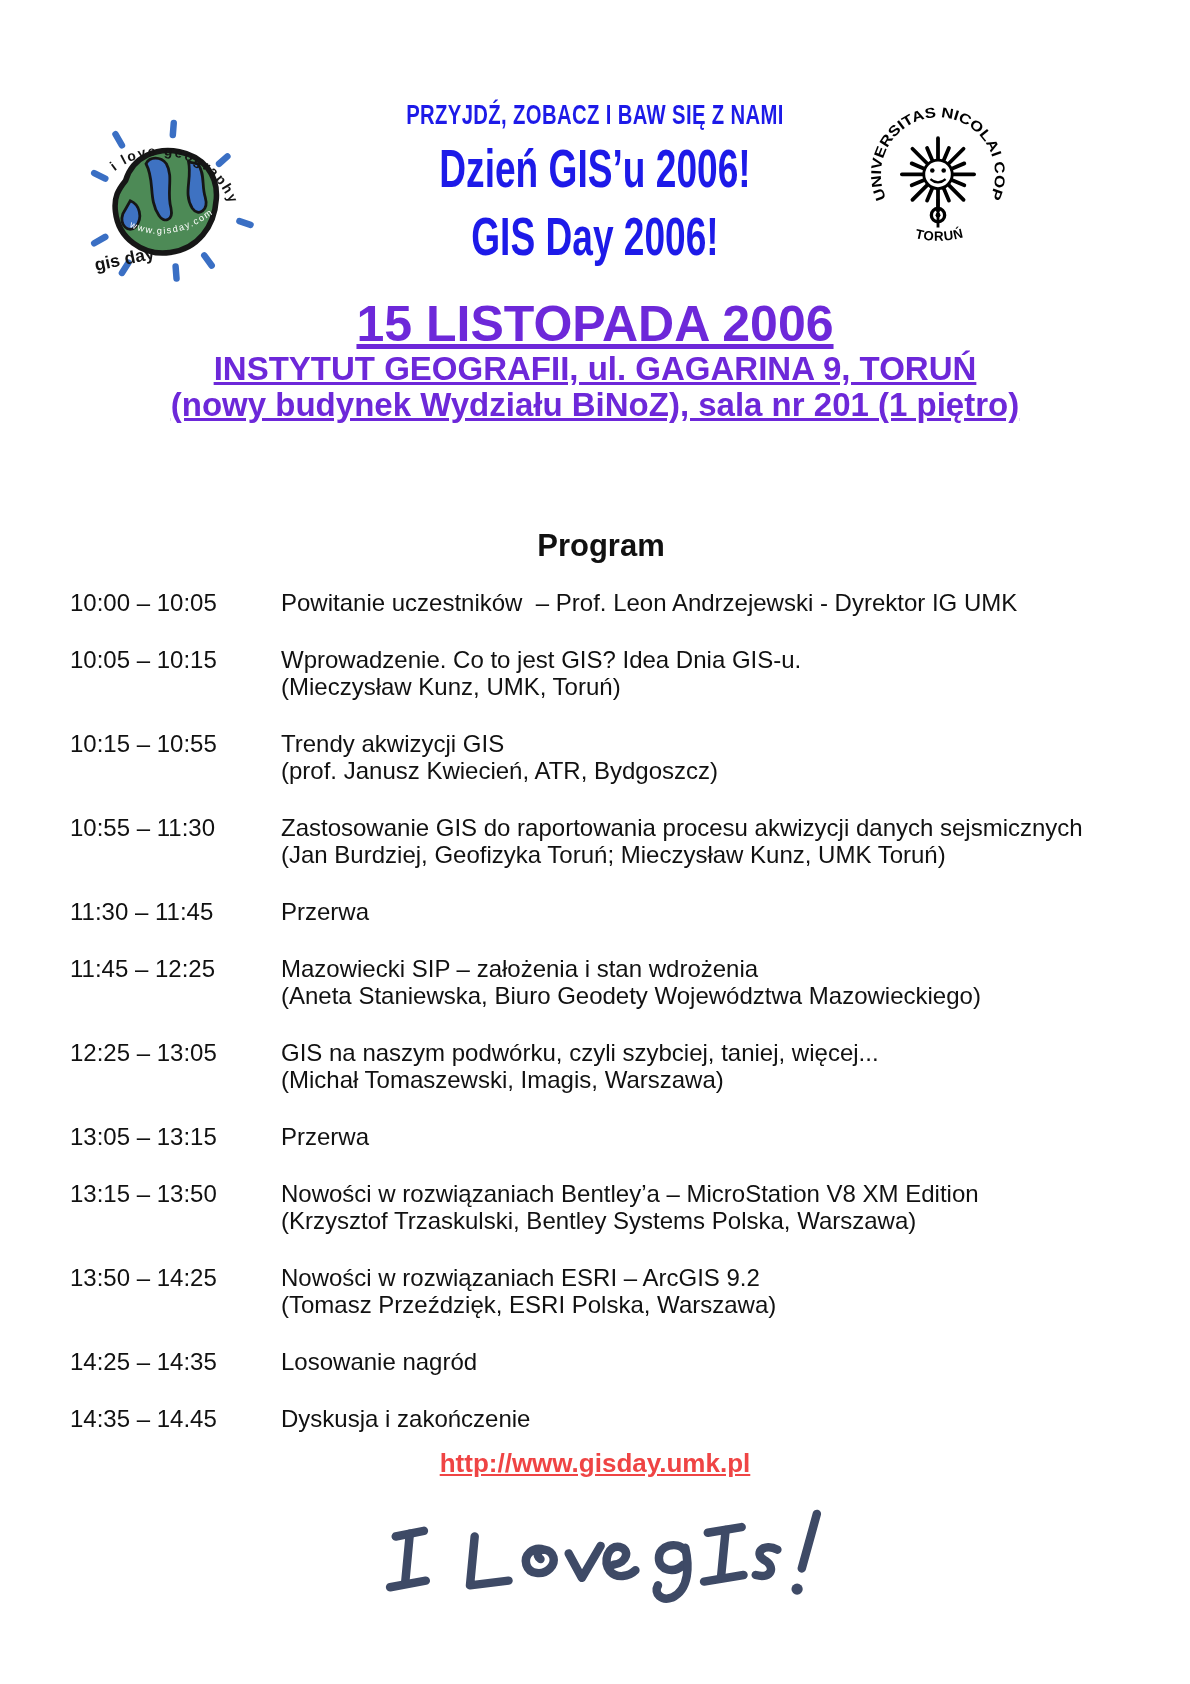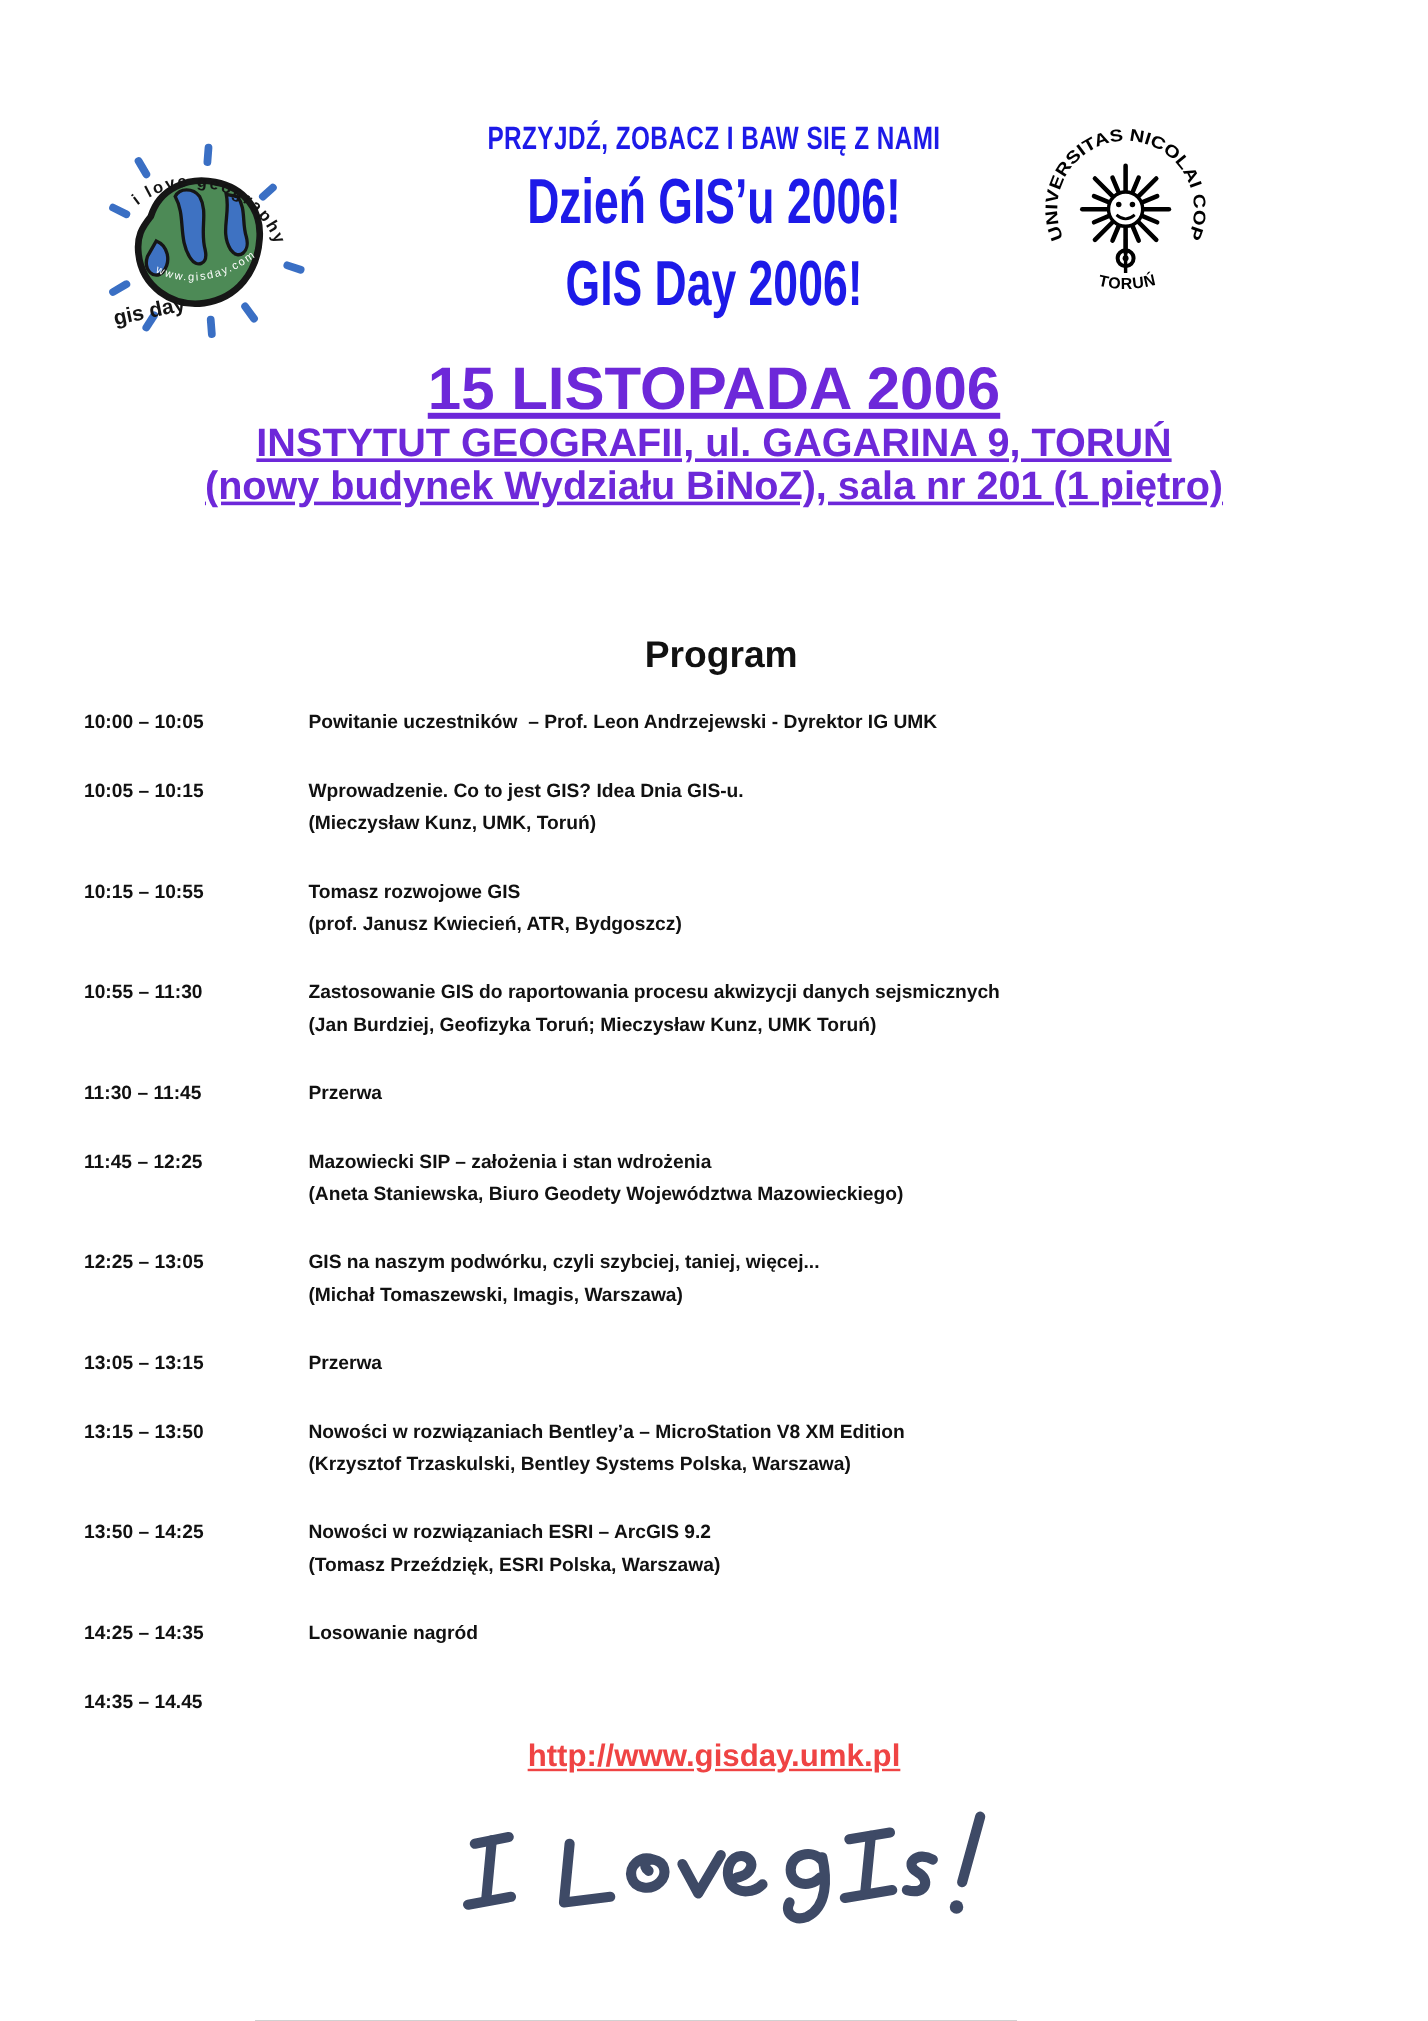--- a/index.html
+++ b/index.html
@@ -18,21 +18,21 @@
   .big-title { font-size:53px; transform:scaleX(.70); transform-origin:50% 50%; line-height:60px; margin-top:8px; }
 
   
   .event-block { position:absolute; left:0; width:100%; top:297px; text-align:center; color:#6d28d9; font-weight:bold;text-decoration:underline; }
   .event-date  { font-size:50px; line-height:54px; }
   .venue-line  { font-size:33px; line-height:36px; }
 
   
   .program { position:absolute; left:70px; right:58px; top:505px;margin-top:24px; }
   .program-heading { text-align:center; font-size:31px; font-weight:bold; line-height:34px; margin:0 0 26px 0; }
-  .prog-row  { display:flex; font-weight:bold; font-size:16px; line-height:27px; margin-bottom:30px; }
+  .prog-row  { display:flex; font-weight:normal; font-size:24px; line-height:27px; margin-bottom:30px;gap:24px; }
   .prog-time { flex:none; width:187px; white-space:nowrap; }
   .prog-desc { flex:1; }
   .prog-title { white-space:pre-wrap; }
 
   
   .link-wrap { position:absolute; left:0; width:100%; top:1448px; text-align:center; }
   .link-wrap a { color:#ef4444; font-weight:bold; font-size:26px; text-decoration:underline; }
   .handwriting-wrap { position:absolute; left:0; width:100%; top:1505px; display:flex; justify-content:center; }
 
   svg text { font-family:"Liberation Sans", sans-serif; }
@@ -149,21 +149,21 @@
       <div class="prog-time">10:05 – 10:15</div>
       <div class="prog-desc">
         <div class="prog-title">Wprowadzenie. Co to jest GIS? Idea Dnia GIS-u.</div>
         <div class="prog-speaker">(Mieczysław Kunz, UMK, Toruń)</div>
       </div>
     </div>
 
     <div class="prog-row">
       <div class="prog-time">10:15 – 10:55</div>
       <div class="prog-desc">
-        <div class="prog-title">Tomasz rozwojowe GIS</div>
+        <div class="prog-title">Trendy akwizycji GIS</div>
         <div class="prog-speaker">(prof. Janusz Kwiecień, ATR, Bydgoszcz)</div>
       </div>
     </div>
 
     <div class="prog-row">
       <div class="prog-time">10:55 – 11:30</div>
       <div class="prog-desc">
         <div class="prog-title">Zastosowanie GIS do raportowania procesu akwizycji danych sejsmicznych</div>
         <div class="prog-speaker">(Jan Burdziej, Geofizyka Toruń; Mieczysław Kunz, UMK Toruń)</div>
       </div>
@@ -220,20 +220,24 @@
     <div class="prog-row">
       <div class="prog-time">14:25 – 14:35</div>
       <div class="prog-desc">
         <div class="prog-title">Losowanie nagród</div>
 
       </div>
     </div>
 
     <div class="prog-row">
       <div class="prog-time">14:35 – 14.45</div>
+      <div class="prog-desc">
+        <div class="prog-title">Dyskusja i zakończenie</div>
+
+      </div>
     </div>
   </div>
   </div>
 
   <div class="link-wrap">
     <a href="#">http://www.gisday.umk.pl</a>
   </div>
 
   <div class="handwriting-wrap">
     <svg width="470" height="125" viewBox="0 0 500 130" role="img" aria-label="I Love gIs !">

